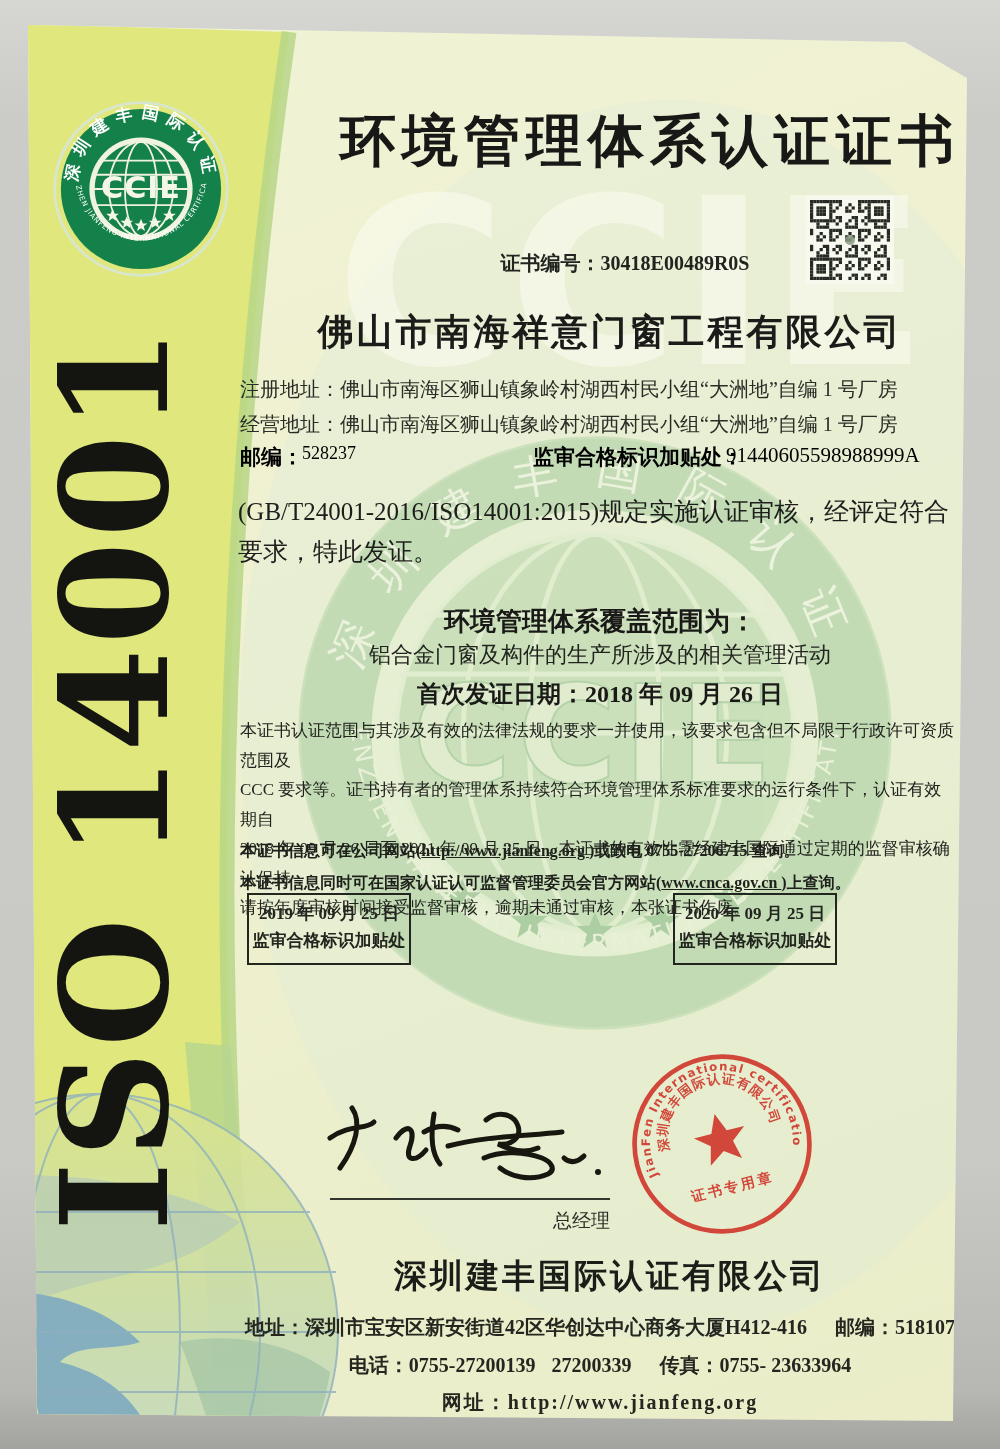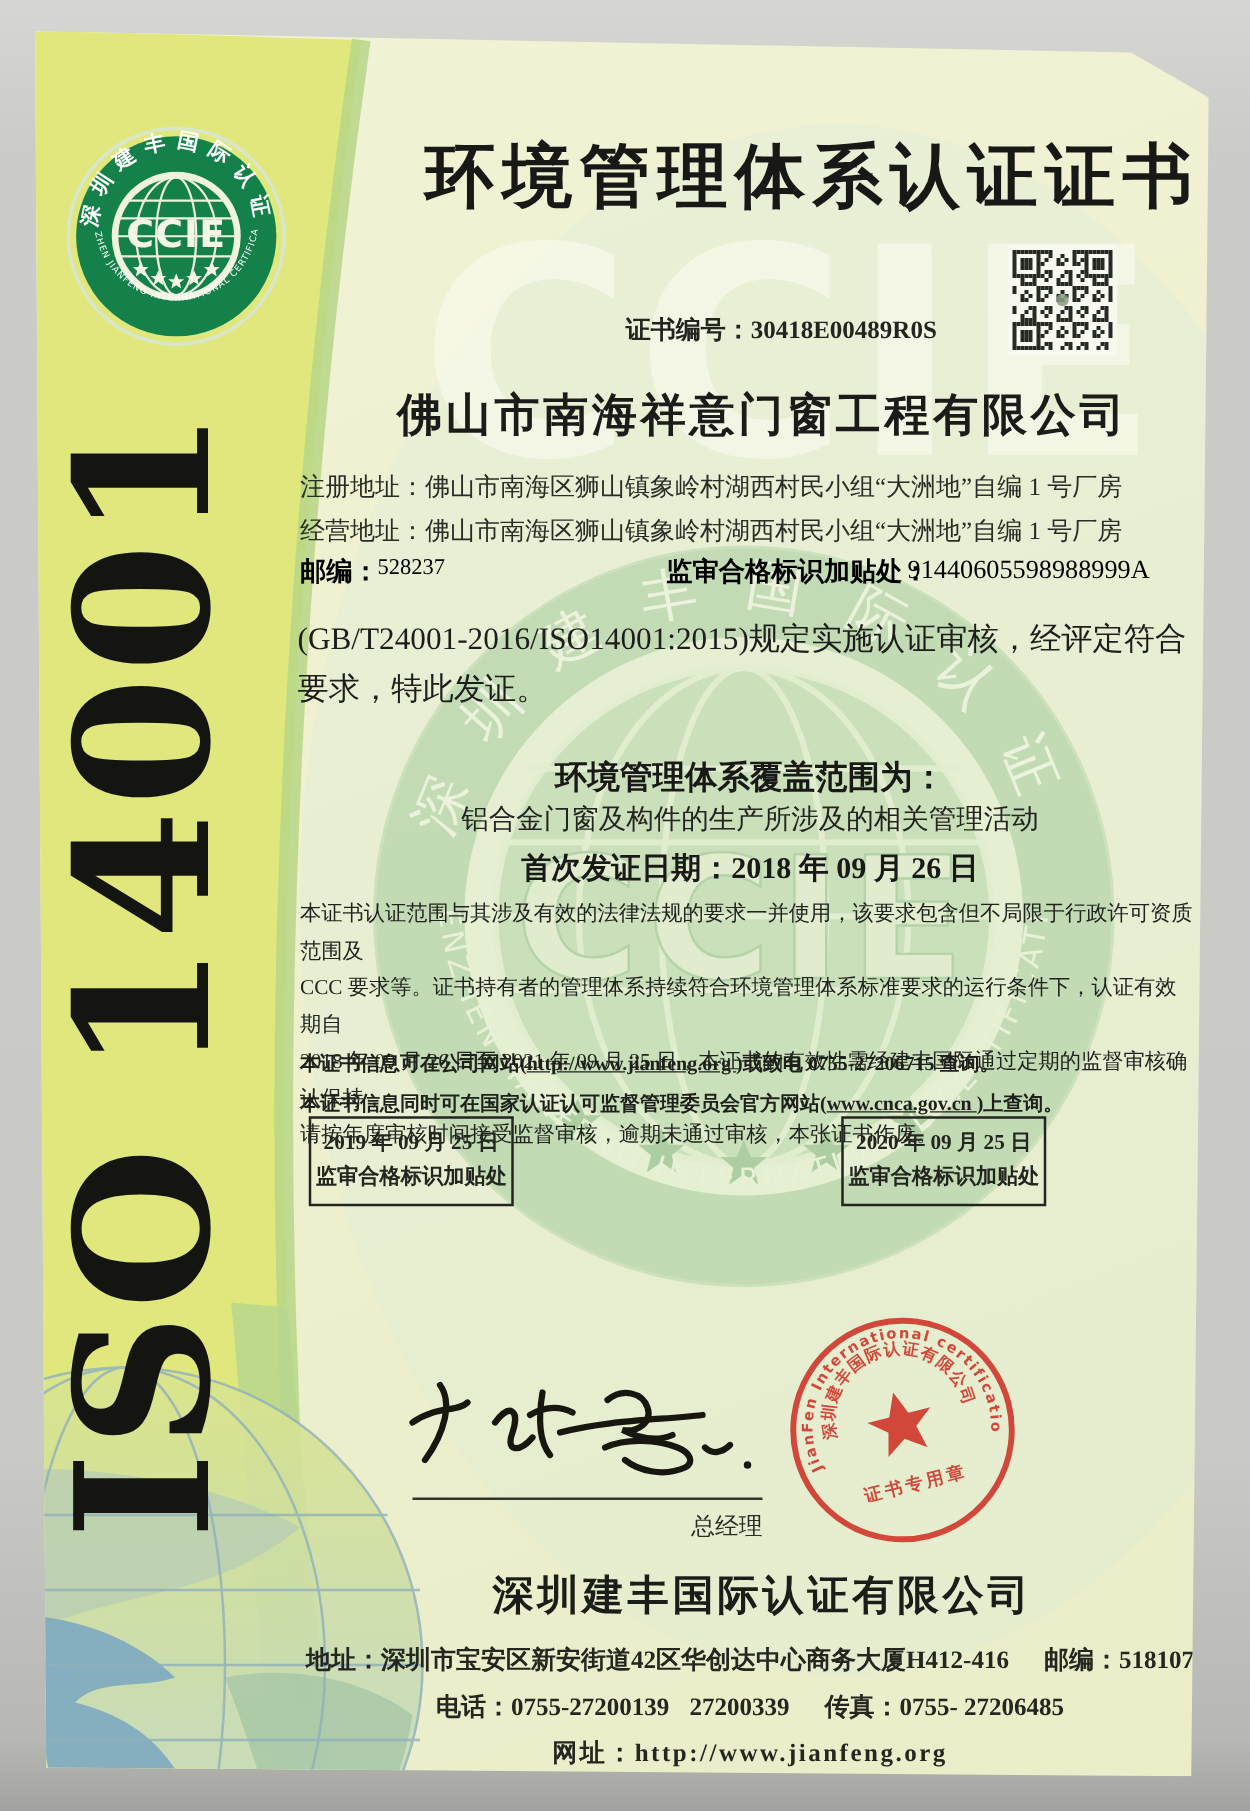--- a/index.html
+++ b/index.html
@@ -535,20 +535,20 @@
         <polygon transform="translate(100,96) scale(2.9)" fill="#cf3226" points="0,-10 2.9,-3.1 9.5,-3.1 4.2,1.2 5.9,8.1 0,4 -5.9,8.1 -4.2,1.2 -9.5,-3.1 -2.9,-3.1"></polygon>
         <text x="100" y="152" font-size="15" font-weight="bold" fill="#cf3226" text-anchor="middle" letter-spacing="3">证书专用章</text>
       </g>
     </svg>
 
     <div class="abs issuer">深圳建丰国际认证有限公司</div>
     <div class="abs contact" style="top:1314px;">
       <span>地址：</span><span>深圳市宝安区新安街道42区华创达中心商务大厦H412-416</span><span class="gap28">邮编：</span><span>518107</span>
     </div>
     <div class="abs contact" style="top:1352px;">
-      <span>电话：</span><span>0755-27200139</span><span class="gap16">27200339</span><span class="gap28">传真：</span><span>0755- 27206485</span>
+      <span>电话：</span><span>0755-27200139</span><span class="gap16">27200339</span><span class="gap28">传真：</span><span>0755- 23633964</span>
     </div>
     <div class="abs contact" style="top:1389px;letter-spacing:2px;">
       <span>网址：</span><span>http://www.jianfeng.org</span>
     </div>
 
   </div>
 </div>
 
 </body></html>

